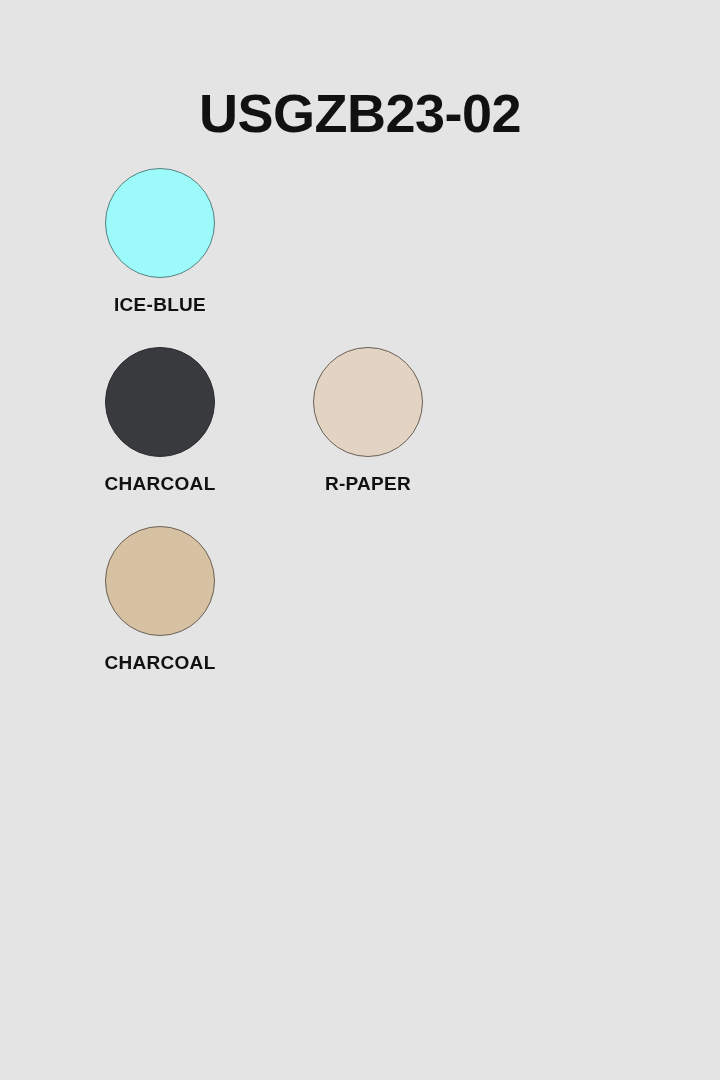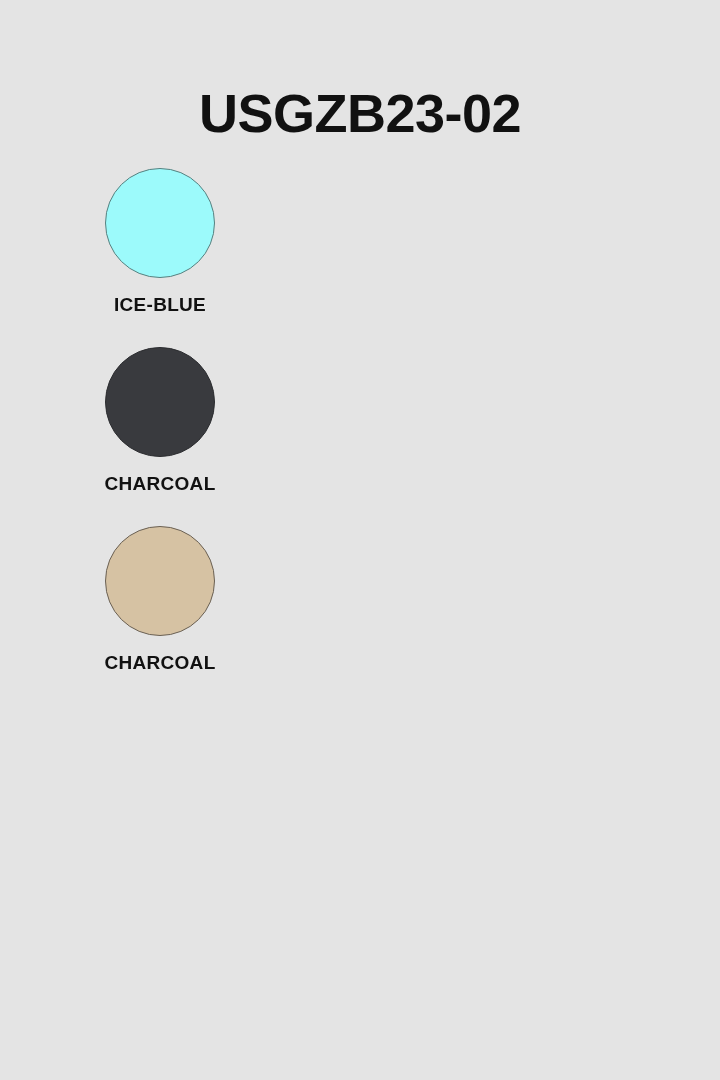--- a/index.html
+++ b/index.html
@@ -88,20 +88,24 @@
         <div class="swatch-cell">
           <span class="swatch-dot" style="background: rgb(156, 250, 251); border: 1.5px solid rgb(86, 128, 127);"></span>
           <div class="swatch-label">ICE-BLUE</div>
         </div>
       </div>
       <div class="swatch-row">
         <div class="swatch-cell">
           <span class="swatch-dot" style="background: rgb(57, 58, 62); border: 1.5px solid rgb(44, 45, 48);"></span>
           <div class="swatch-label">CHARCOAL</div>
         </div>
+        <div class="swatch-cell">
+          <span class="swatch-dot" style="background: rgb(226, 211, 195); border: 1.5px solid rgb(107, 96, 85);"></span>
+          <div class="swatch-label">R-PAPER</div>
+        </div>
       </div>
       <div class="swatch-row">
         <div class="swatch-cell">
           <span class="swatch-dot" style="background: rgb(214, 194, 163); border: 1.5px solid rgb(106, 96, 83);"></span>
           <div class="swatch-label">CHARCOAL</div>
         </div>
       </div>
     </div>
 
 </div>

